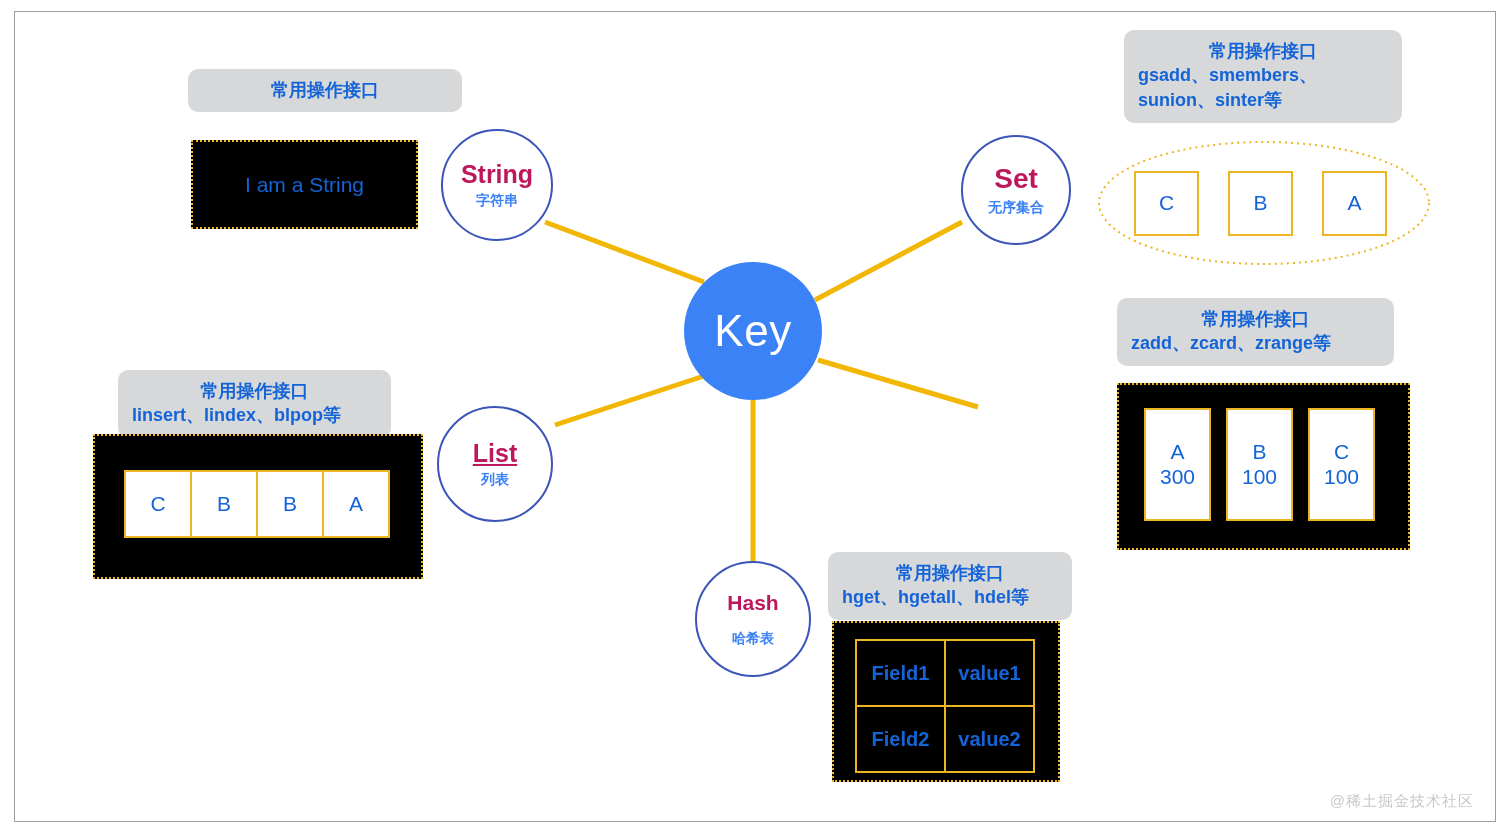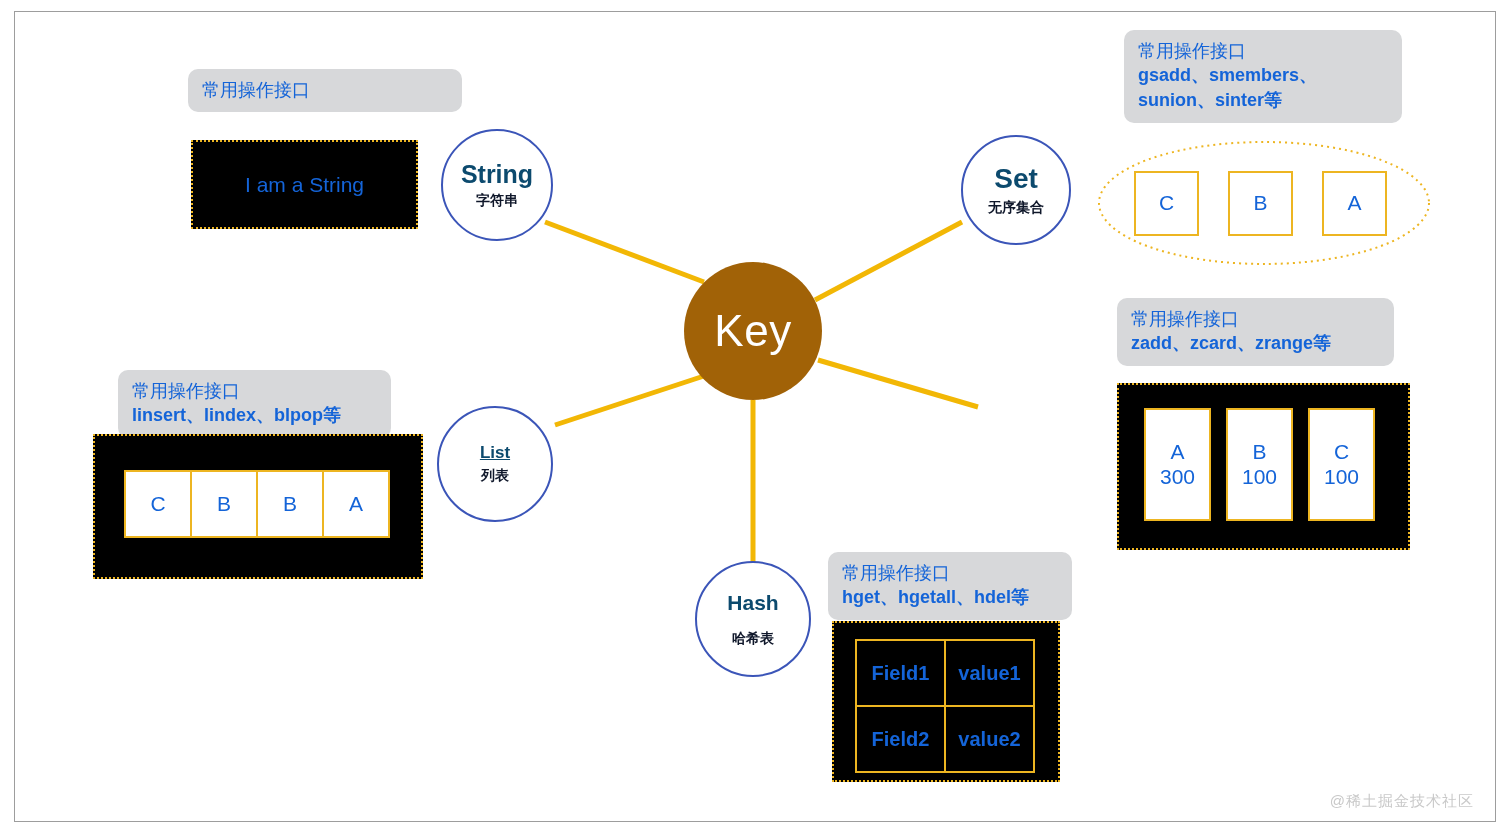--- a/index.html
+++ b/index.html
@@ -37,21 +37,21 @@
   }
 
   
   .key-node {
     position: absolute;
     left: 684px;
     top: 262px;
     width: 138px;
     height: 138px;
     border-radius: 50%;
-    background: #a16207;
+    background: #3b82f6;
     display: flex;
     align-items: center;
     justify-content: center;
     color: #ffffff;
     font-size: 44px;
     letter-spacing: 0.5px;
   }
 
   
   .type-node {
@@ -59,38 +59,38 @@
     border: 2px solid #3B55B8;
     border-radius: 50%;
     background: #ffffff;
     display: flex;
     flex-direction: column;
     align-items: center;
     justify-content: center;
     box-sizing: border-box;
   }
   .type-node .en {
-    color: #0c4a6e;
+    color: #be185d;
     font-weight: bold;
     line-height: 1.1;
     text-align: right;
   }
   .type-node .cn {
-    color: #0f172a;
+    color: #3b82f6;
     font-weight: bold;
     line-height: 1.2;
     margin-top: 4px;
   }
 
   #node-string { left: 441px; top: 129px;  width: 112px; height: 112px; }
   #node-string .en { font-size: 25px; }
   #node-string .cn { font-size: 14px; }
 
   #node-list   { left: 437px; top: 406px;  width: 116px; height: 116px; }
-  #node-list .en { font-size: 17px; text-decoration: underline; }
+  #node-list .en { font-size: 25px; text-decoration: underline; }
   #node-list .cn { font-size: 14px; }
 
   #node-hash   { left: 695px; top: 561px;  width: 116px; height: 116px; gap: 12px; }
   #node-hash .en { font-size: 21px; }
   #node-hash .cn { font-size: 14px; }
 
   #node-set    { left: 961px; top: 135px;  width: 110px; height: 110px; }
   #node-set .en { font-size: 28px; }
   #node-set .cn { font-size: 14px; }
 
@@ -102,23 +102,24 @@
   .caption {
     position: absolute;
     background: #D7D8DA;
     border-radius: 10px;
     padding: 9px 14px 10px 14px;
     box-sizing: border-box;
     color: #1464D8;
   }
   .caption .c-title {
     font-size: 18px;
-    font-weight: normal;
+    font-weight: bold;
     line-height: 1.35;
     white-space: nowrap;
+    text-align: center;
   }
   .caption .c-ops {
     font-size: 18px;
     font-weight: bold;
     line-height: 1.38;
     white-space: pre-line;
   }
 
   #cap-string   { left: 188px;  top: 69px;  width: 274px; }
   #cap-set      { left: 1124px; top: 30px;  width: 278px; }

